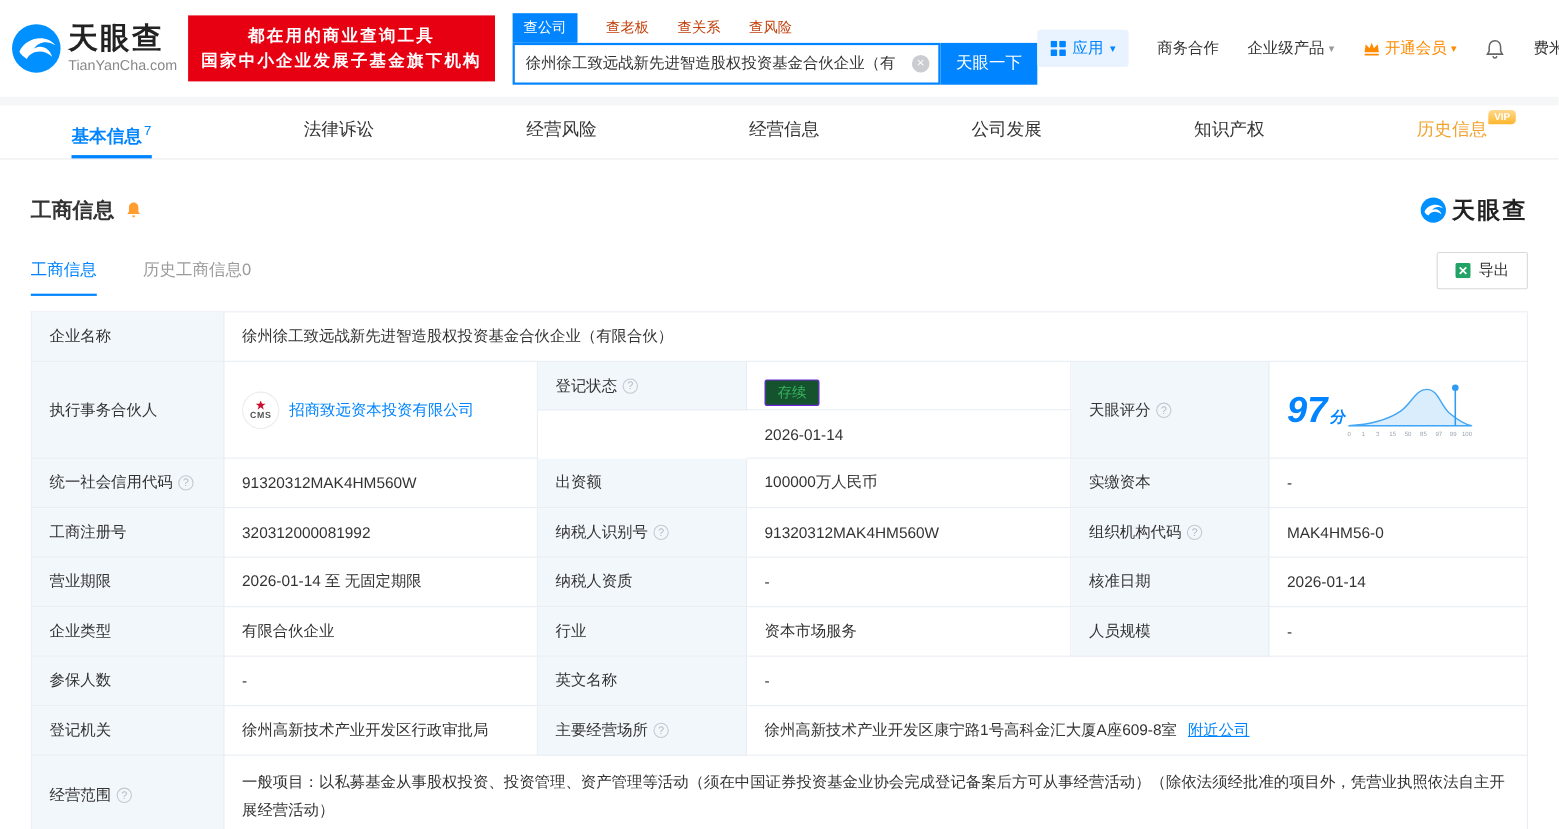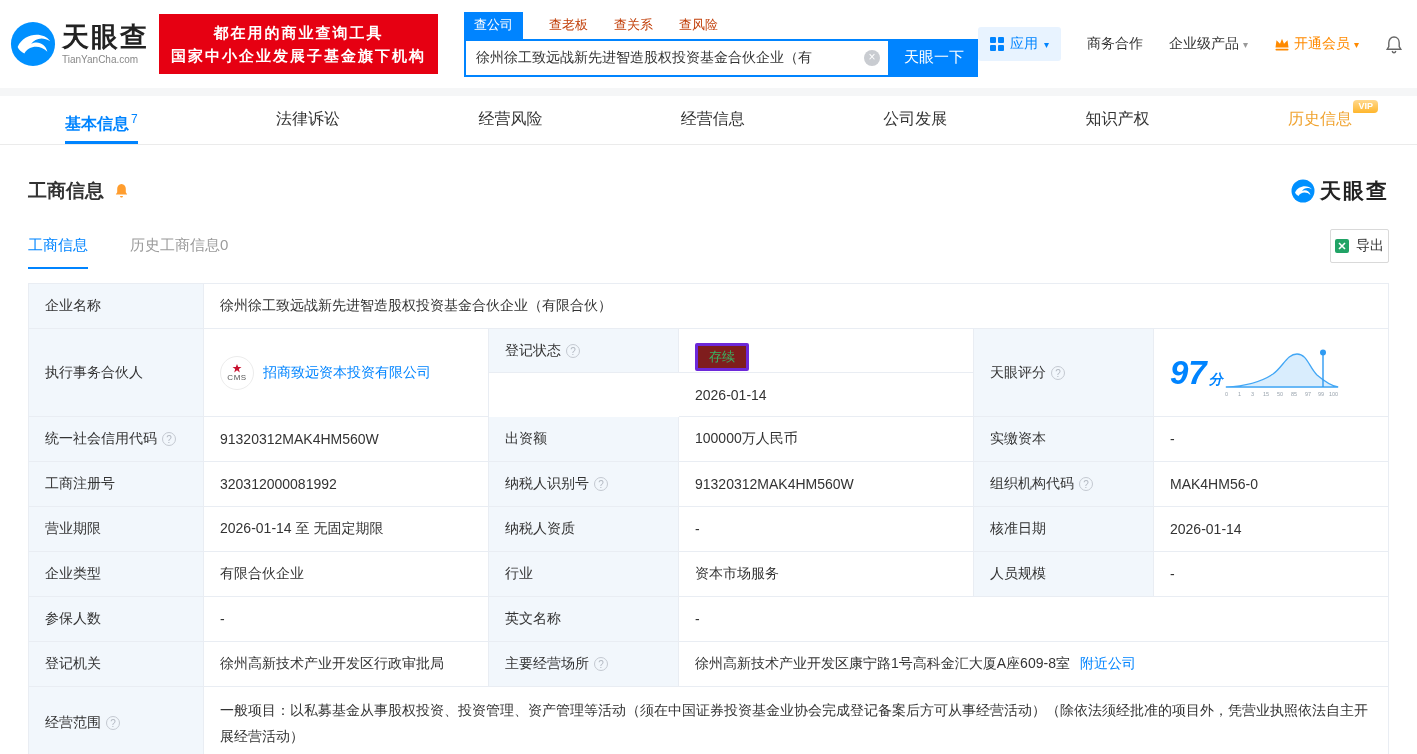--- a/index.html
+++ b/index.html
@@ -10,25 +10,25 @@
     font-size: 14px;
   }
   a { text-decoration: none; }
   .link { color: #0084ff; cursor: pointer; }
 
   
   .topbar { display: flex; align-items: center; height: 88px; padding: 0 22px 0 10px; background: #fff; }
   .logo { display: flex; align-items: center; gap: 6px; cursor: pointer; flex: none; }
   .logo-txt { display: flex; flex-direction: column; line-height: 1.1; }
   .logo-brand { font-size: 27px; font-weight: bold; color: #222; letter-spacing: 2px; }
-  .logo-domain { font-size: 10px; color: #888; margin-top: 2px; }
+  .logo-domain { font-size: 13px; color: #888; margin-top: 2px; }
   .banner { background: #e60012; color: #fff; margin-left: 10px; padding: 7px 12px; text-align: center; flex: none; }
   .banner-line { font-size: 15px; font-weight: bold; letter-spacing: 2px; line-height: 23px; white-space: nowrap; }
 
-  .searchbox { margin-left: 26px; width: 514px; flex: none; }
+  .searchbox { margin-left: 16px; width: 477px; flex: none; }
   .search-tabs { display: flex; align-items: flex-end; gap: 26px; font-size: 13px; }
   .stab { color: #c2410c; cursor: pointer; padding-bottom: 5px; }
   .stab.active { background: #0084ff; color: #fff; padding: 4px 10px 5px; }
   .search-row { display: flex; height: 38px; }
   .search-input-wrap { flex: 1; border: 2px solid #0084ff; background: #fff; display: flex; align-items: center; padding: 0 8px; }
   .search-input { border: none; outline: none; flex: 1; font-size: 14px; color: #333; font-family: inherit; min-width: 0; }
   .clear-icon { flex: none; width: 16px; height: 16px; border-radius: 50%; background: #c9ccd1; color: #fff; font-size: 12px; line-height: 15px; text-align: center; cursor: pointer; }
   .search-btn { width: 88px; background: #0084ff; color: #fff; border: none; font-size: 15px; cursor: pointer; font-family: inherit; }
 
   .topnav { margin-left: auto; display: flex; align-items: center; gap: 26px; font-size: 14px; color: #333; white-space: nowrap; }
@@ -55,44 +55,44 @@
   .section-head { display: flex; align-items: center; margin-top: 32px; }
   .section-head h2 { margin: 0; font-size: 19px; font-weight: bold; color: #333; }
   .sub-bell { margin-left: 10px; cursor: pointer; display: inline-flex; }
   .right-logo { margin-left: auto; display: flex; align-items: center; gap: 5px; }
   .wm-text { font-size: 21px; font-weight: bold; color: #222; letter-spacing: 2px; }
 
   .subtabs { display: flex; align-items: flex-end; margin-top: 24px; }
   .subtab { font-size: 15px; margin-right: 42px; padding-bottom: 12px; cursor: pointer; border-bottom: 2px solid transparent; }
   .subtab.active { color: #0084ff; border-bottom-color: #0084ff; }
   .subtab.inactive { color: #9b9b9b; }
-  .export-btn { margin-left: auto; margin-bottom: 6px; display: inline-flex; align-items: center; gap: 7px; border: 1px solid #d9d9d9; background: #fff; padding: 7px 4px; border-radius: 2px; font-size: 14px; color: #333; cursor: pointer; font-family: inherit; }
+  .export-btn { margin-left: auto; margin-bottom: 6px; display: inline-flex; align-items: center; gap: 7px; border: 1px solid #d9d9d9; background: #fff; padding: 7px 16px; border-radius: 2px; font-size: 14px; color: #333; cursor: pointer; font-family: inherit; }
 
   
   .grid-table {
     margin-top: 14px;
     display: grid;
     grid-template-columns: 175px 285px 190px 295px 180px 1fr;
     grid-template-rows: 45px 44px 44px 45px 45px 45px 45px 45px 45px minmax(62px, auto);
     border-top: 1px solid #e9edf3; border-left: 1px solid #e9edf3;
     font-size: 14px;
   }
   .cell { border-right: 1px solid #e9edf3; border-bottom: 1px solid #e9edf3; display: flex; align-items: center; padding: 0 16px; min-width: 0; }
   .lbl { background: #f2f7fc; color: #333; gap: 5px; }
   .help { flex: none; width: 14px; height: 14px; border: 1px solid #c4c9d1; border-radius: 50%; color: #b3b9c2; font-size: 10px; line-height: 13px; text-align: center; cursor: pointer; }
-  .status-badge { background: #7f1d1d; color: #39b362; border: 3px solid #6d28d9; padding: 2px 11px; font-size: 13px; border-radius: 2px; margin-top: 12px; }
+  .status-badge { background: #14532d; color: #39b362; border: 1px solid #6d28d9; padding: 2px 11px; font-size: 13px; border-radius: 2px; margin-top: 12px; }
   .cms-logo { flex: none; width: 34px; height: 34px; border: 1px solid #ececec; border-radius: 50%; display: flex; flex-direction: column; align-items: center; justify-content: center; margin-right: 9px; background: #fff; }
-  .cms-txt { font-size: 8px; font-weight: normal; color: #555; letter-spacing: .5px; line-height: 9px; }
+  .cms-txt { font-size: 8px; font-weight: bold; color: #555; letter-spacing: .5px; line-height: 9px; }
   .score-cell { gap: 0; padding: 0 8px 0 16px; }
   .score-num { color: #0084ff; font-weight: bold; font-style: italic; font-size: 33px; white-space: nowrap; }
   .score-unit { font-size: 14px; margin-left: 2px; }
   .score-chart text { font-size: 5.5px; fill: #9aa4ae; font-style: normal; }
   .scope { padding: 10px 16px; }
   .scope-text { line-height: 26px; }
-  .nearby { margin-left: 10px; white-space: nowrap; }
+  .nearby { margin-left: 10px; white-space: nowrap; text-decoration: underline; }
 </style>
 </head>
 <body>
 
 <header class="topbar">
   <a class="logo">
     <svg width="46" height="46" viewBox="0 0 48 48">
       <circle cx="24" cy="24" r="23" fill="#0090ff"></circle>
       <path d="M8 27 C14 13 34 10 42 21 C34 16 26 18 22 24 C29 20 37 24 39 32 C31 24 19 26 15 34 C12 32 9 30 8 27 Z" fill="#ffffff"></path>
     </svg>

